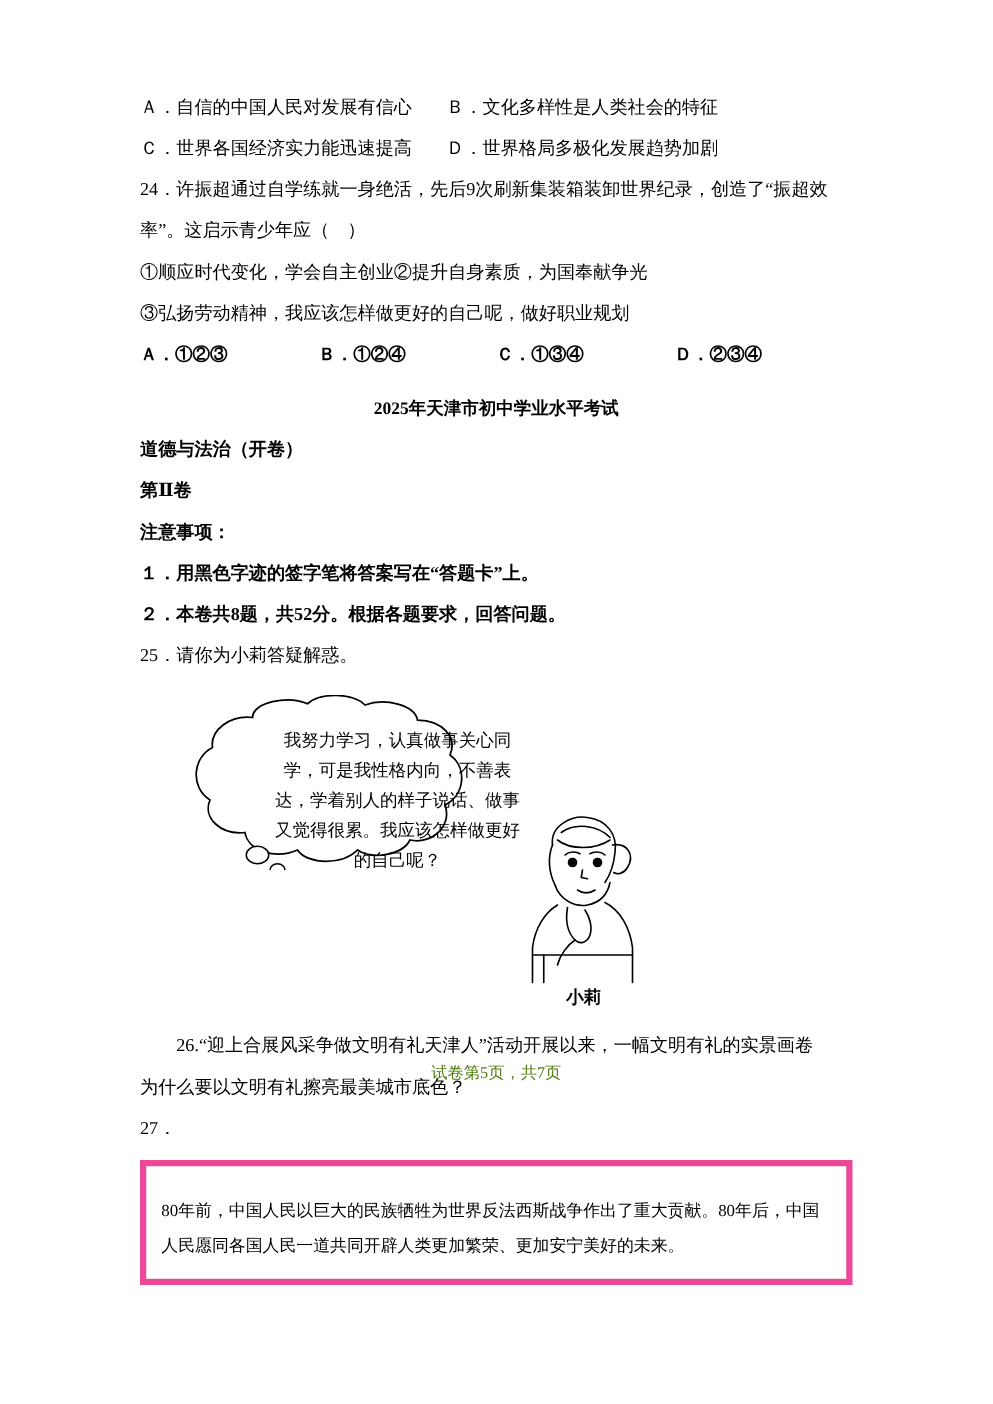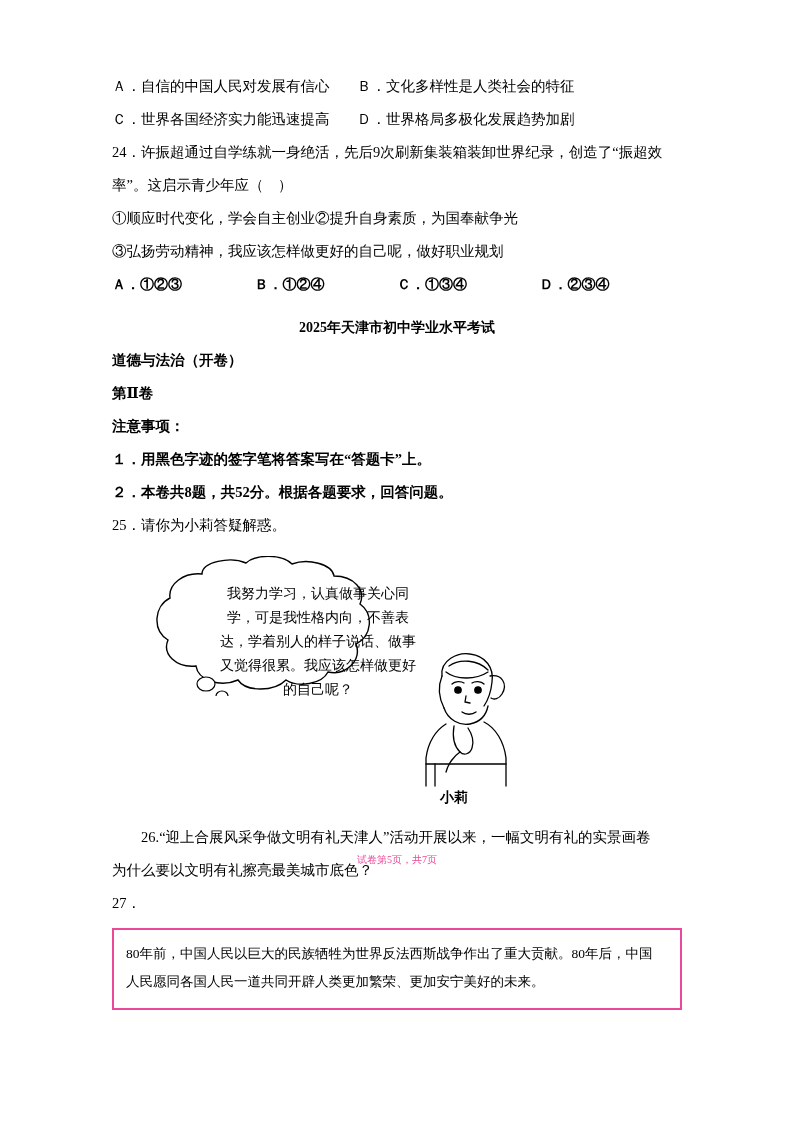--- a/index.html
+++ b/index.html
@@ -83,49 +83,49 @@
   }
   .girl {
     position: absolute;
     left: 290px;
     top: 100px;
     width: 130px;
     height: 145px;
   }
   .girl-label {
     position: absolute;
-    left: 277px;
+    left: 290px;
     top: 243px;
     width: 130px;
     text-align: center;
     font-size: 14px;
     font-weight: bold;
   }
   .para {
     font-size: 14.5px;
     line-height: 33px;
   }
   .indent2 {
     text-indent: 29px;
   }
   .boxed {
-    border: 2px solid #ec4899;
-    padding: 10px 12px 12px 12px;
+    border: 5px solid #ec4899;
+    padding: 22px 12px 12px 12px;
     font-size: 13.5px;
     line-height: 28px;
     margin-top: 8px;
   }
   .footer {
     position: absolute;
     left: 0;
     right: 0;
     bottom: 26px;
     text-align: center;
-    font-size: 10px;
-    color: #ec4899;
+    font-size: 13px;
+    color: #4d7c0f;
   }
 </style>
 </head>
 <body>
 
 <div class="page">
 
   <div class="opt-row">
     <div class="c1">Ａ．自信的中国人民对发展有信心</div>
     <div class="c2">Ｂ．文化多样性是人类社会的特征</div>

